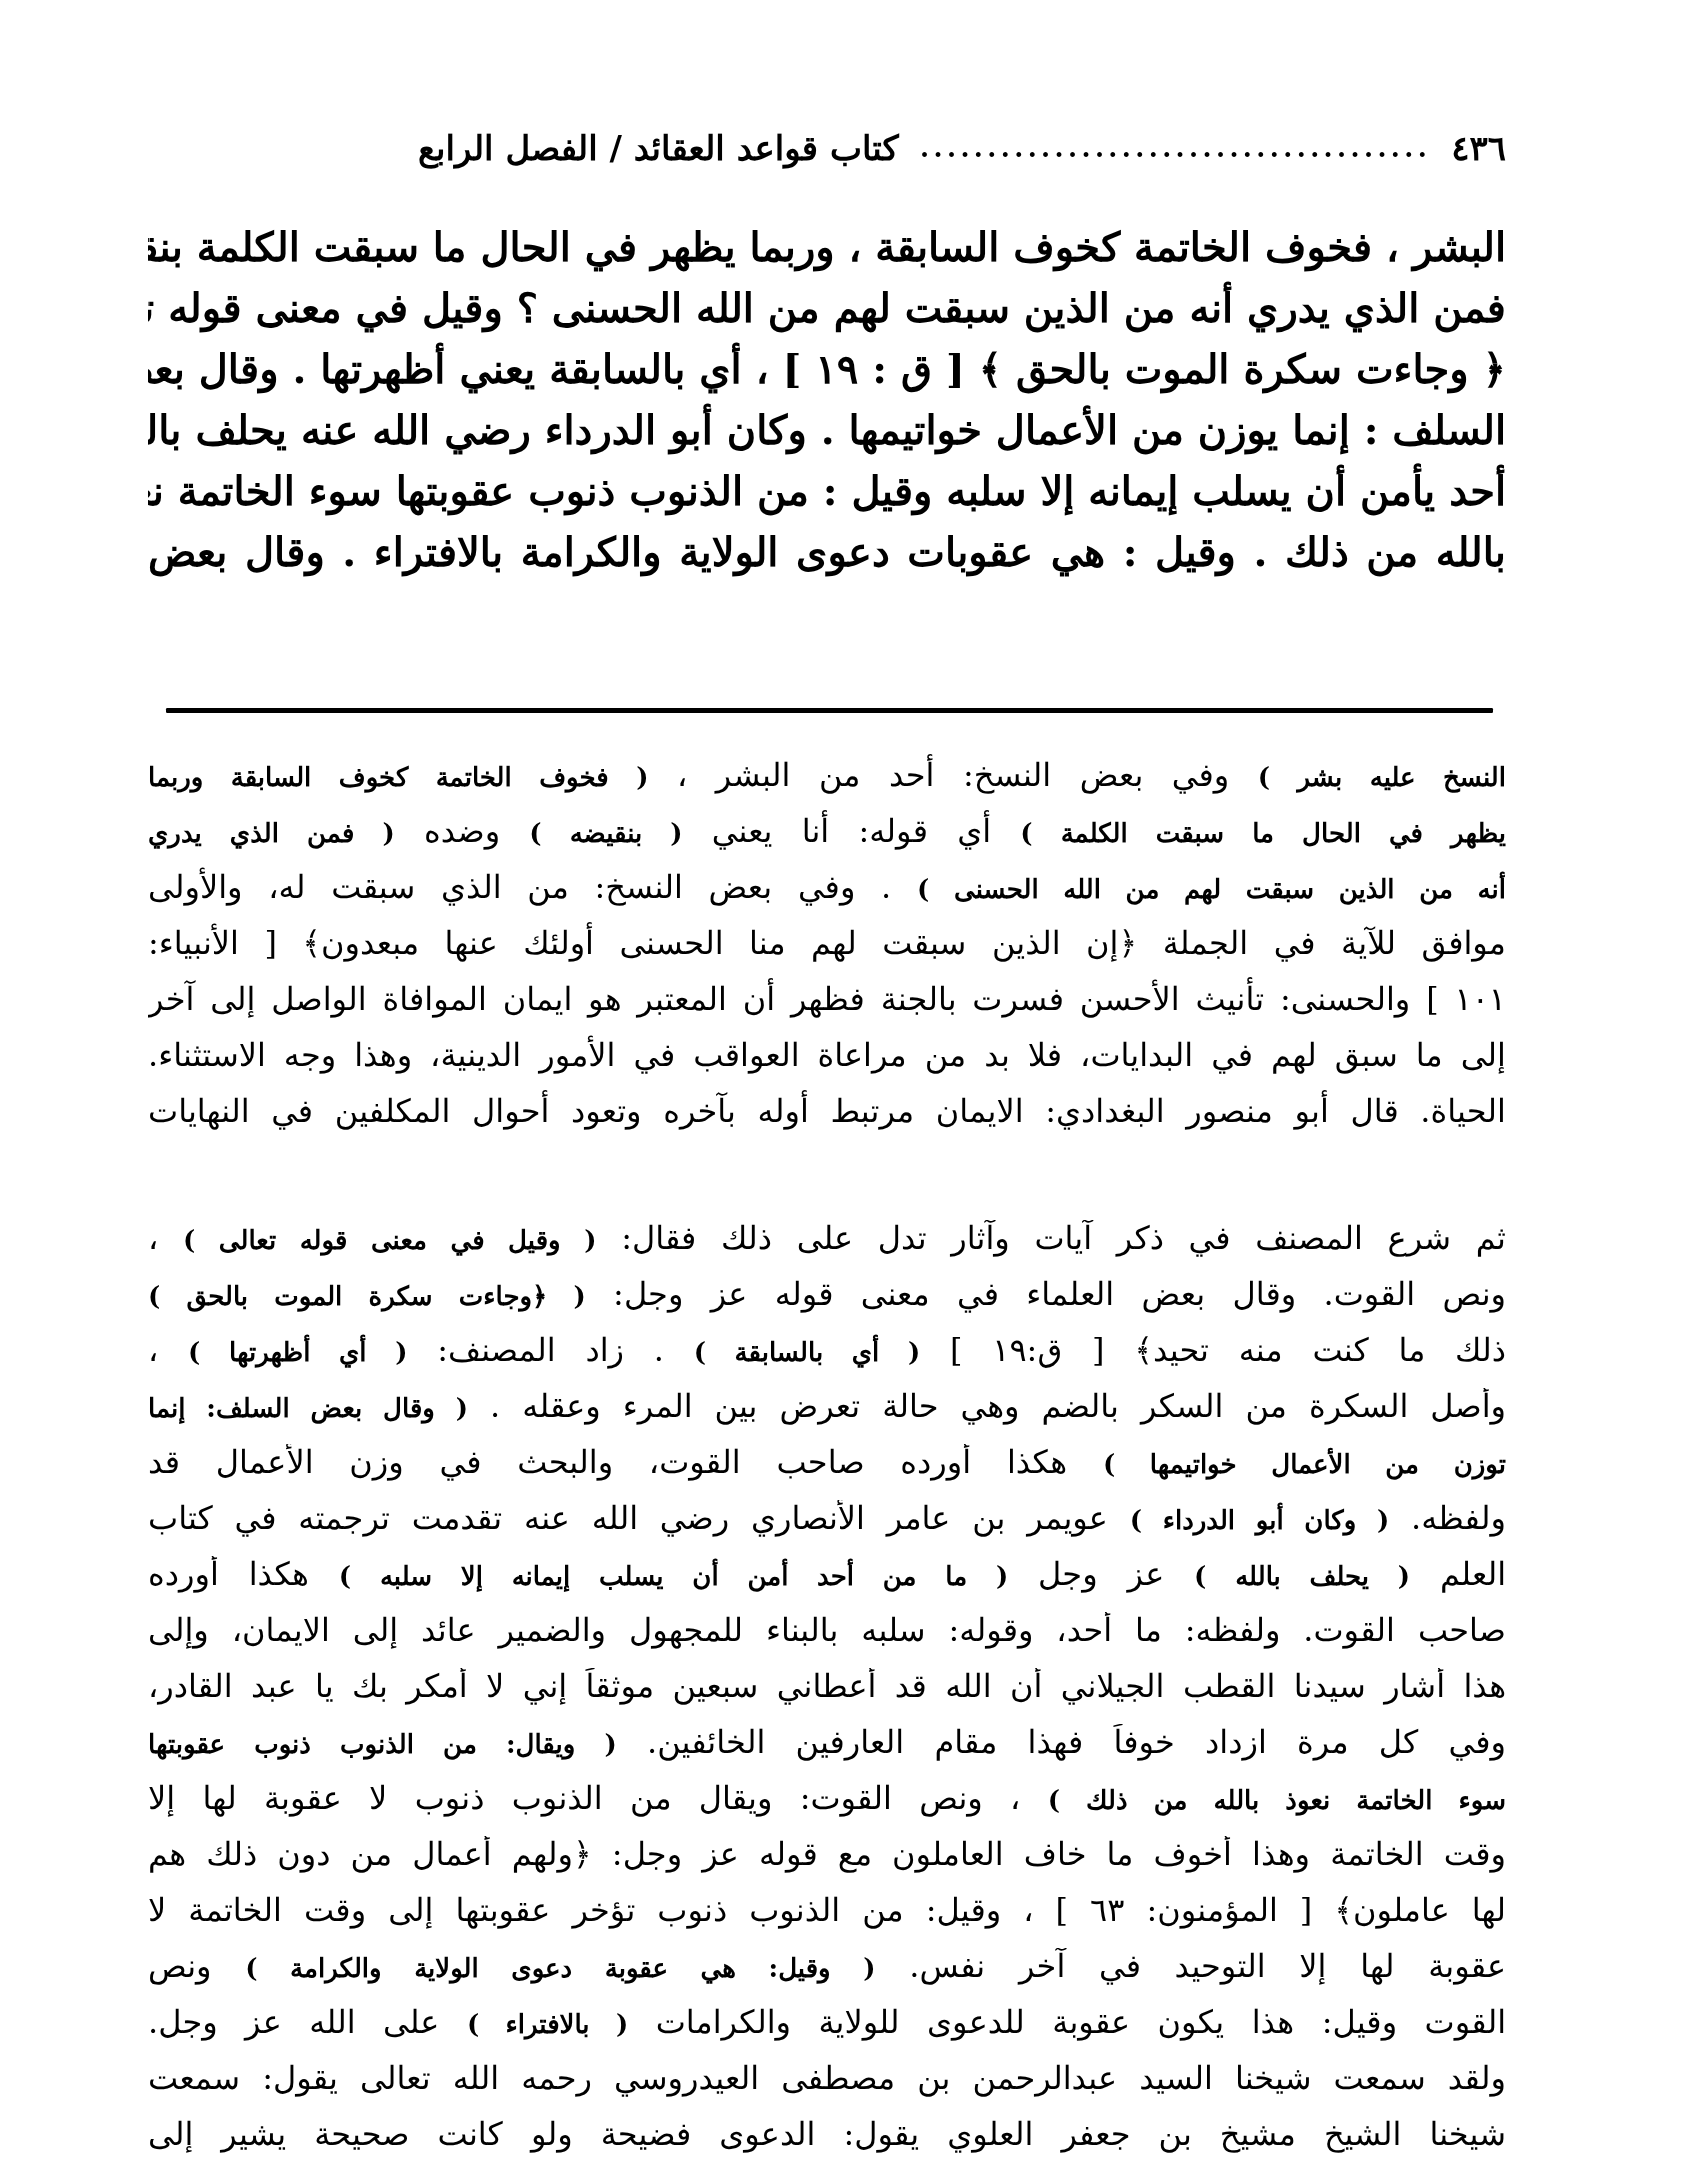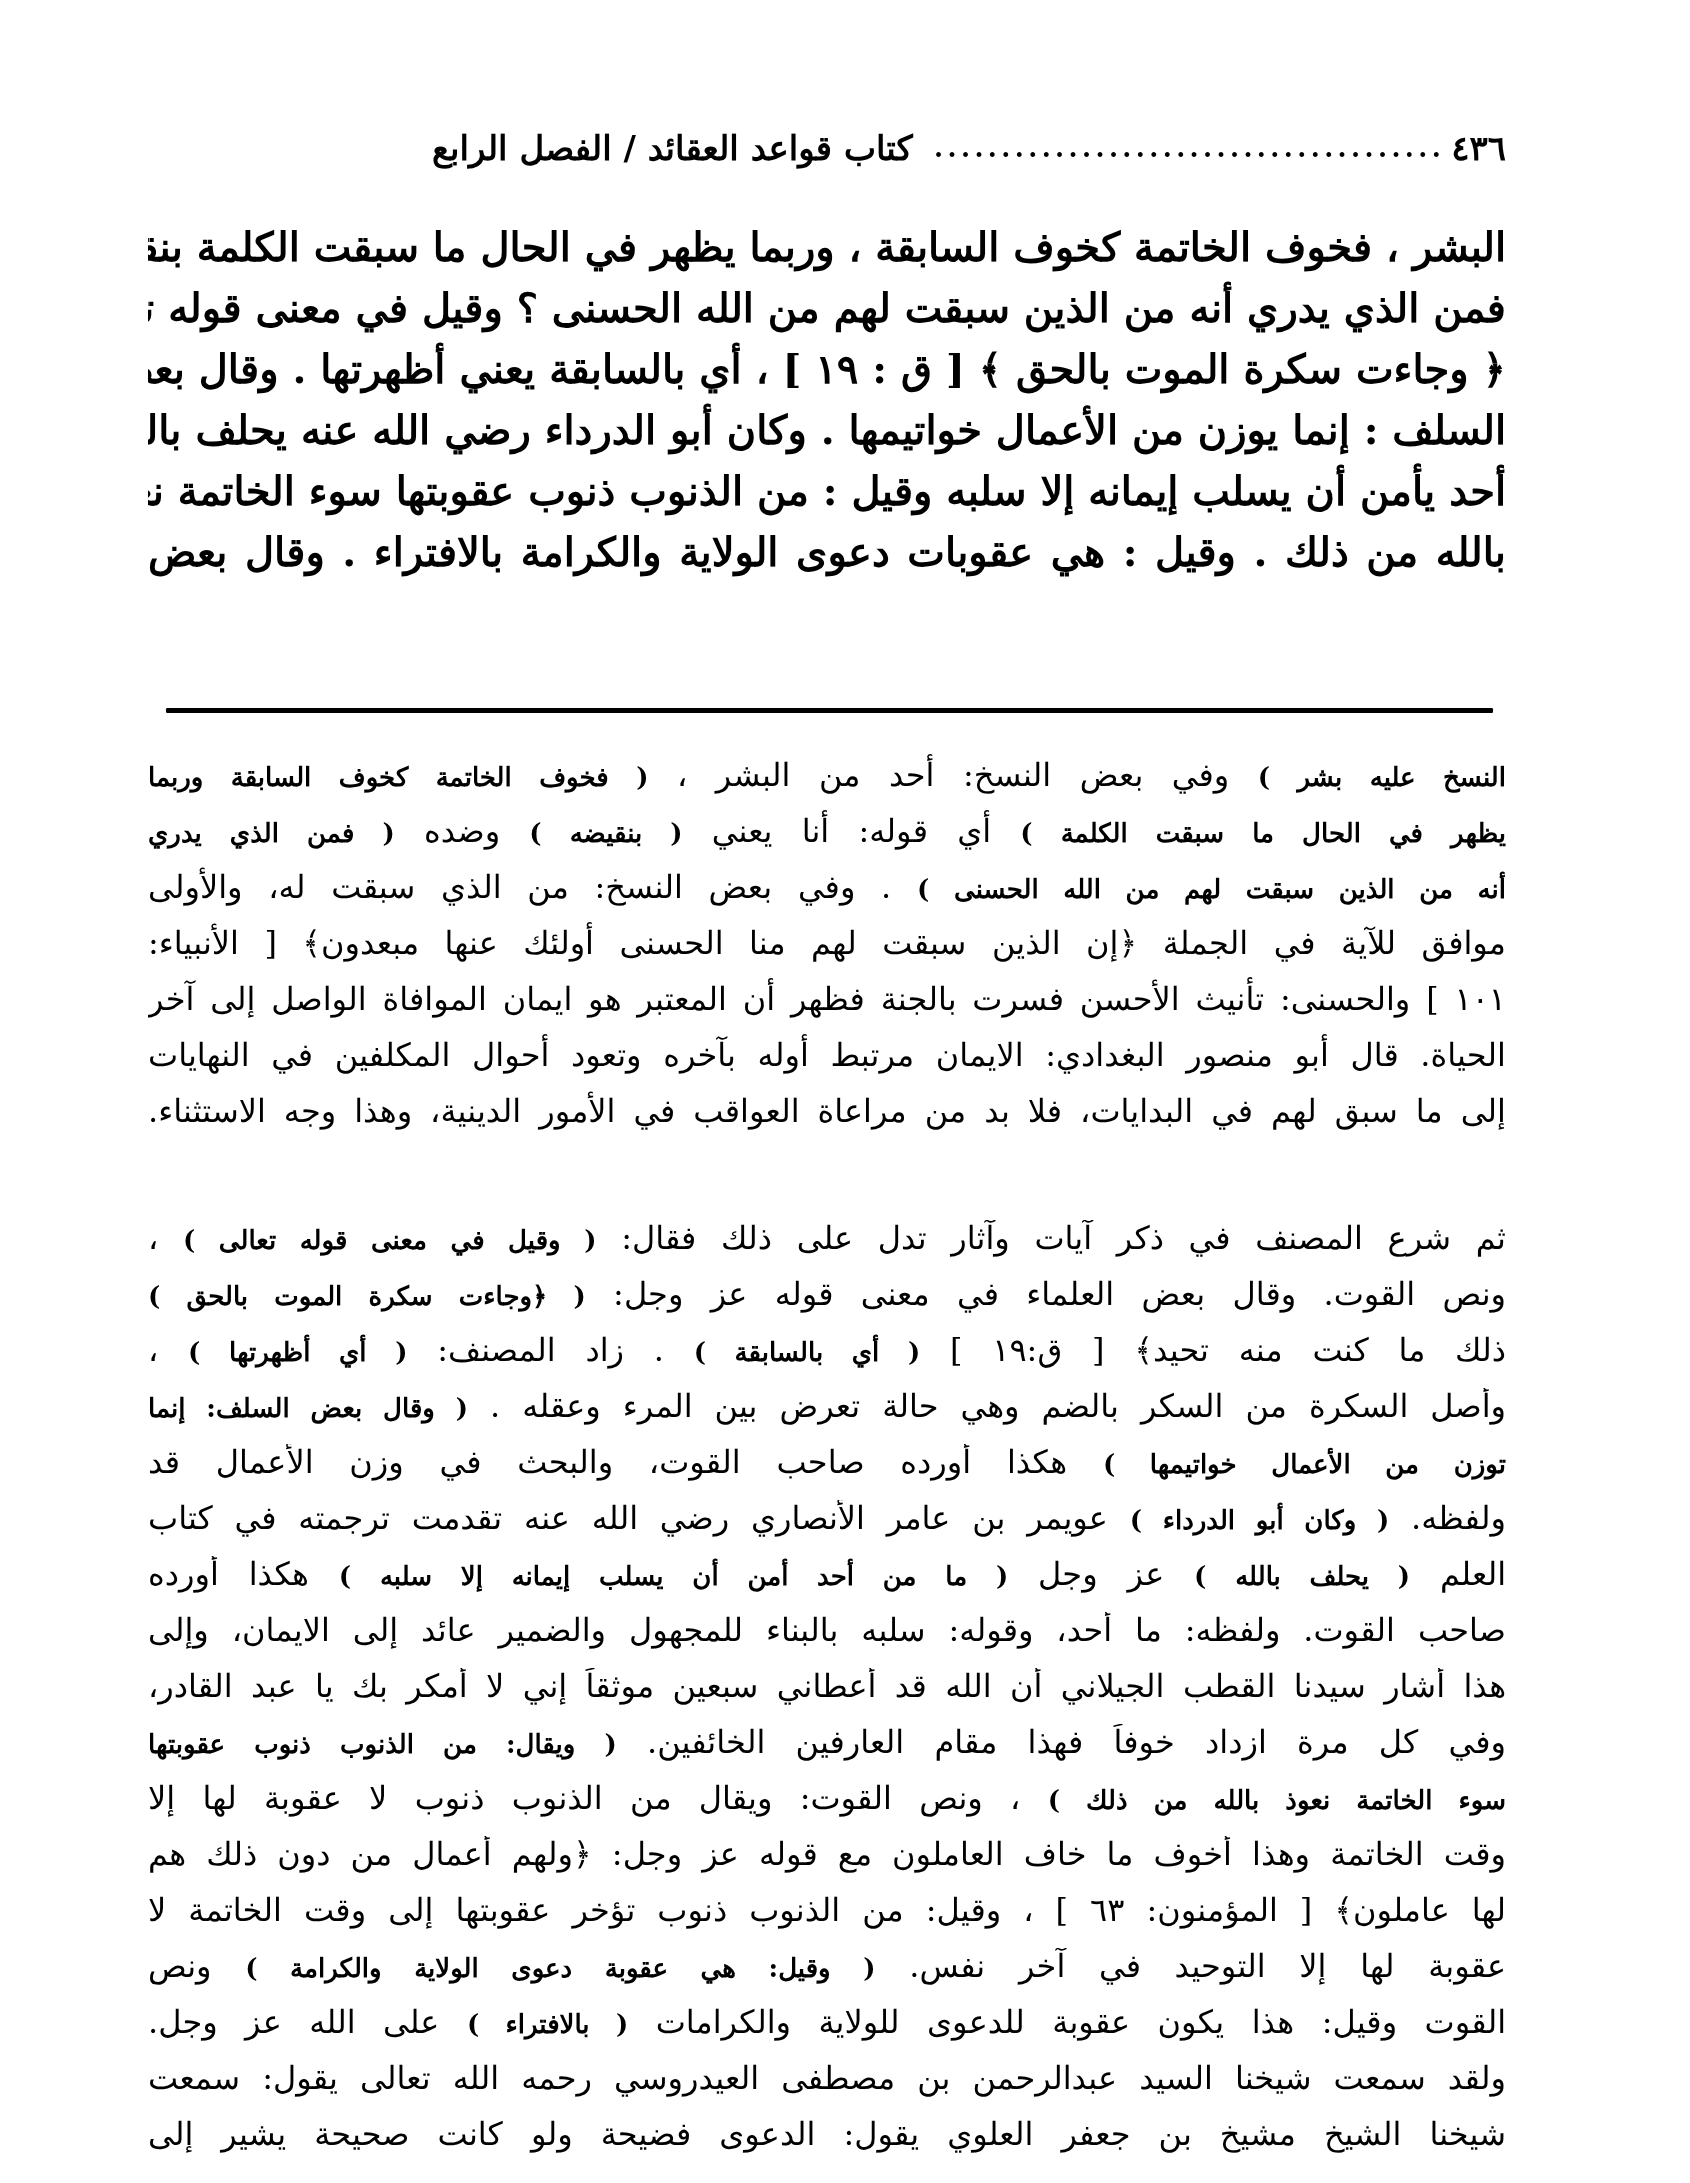--- a/index.html
+++ b/index.html
@@ -1,19 +1,19 @@
 <!DOCTYPE html>
 <html style="font-size:7px"><head>
 <meta charset="utf-8">
 <style>
   html, body { margin: 0; padding: 0; background: #ffffff; }
   body { width: 1691px; height: 2455px; position: relative; overflow: hidden; color: #000; }
   .page { position: absolute; left: 148px; top: 0; width: 1358px; height: 2455px; direction: rtl; font-family: "DejaVu Serif", "Liberation Serif", serif; }
   .header { position: absolute; top: 124px; left: 0; right: 0; height: 48px; display: flex; flex-direction: row; align-items: center; font-weight: bold; font-size: 34px; }
-  .page-number { margin-left: 6px; }
+  .page-number { margin-left: 20px; }
   .header-dots { flex: 0 0 auto; width: 515px; overflow: hidden; white-space: nowrap; font-size: 26px; letter-spacing: 4.4px; margin-left: 17.5px; }
   .header-title { white-space: nowrap; }
   .main-text { position: absolute; top: 216px; left: 0; right: 0; }
   .line { display: block; white-space: nowrap; text-align: justify; text-align-last: justify; overflow: hidden; }
   .main-text .line { font-size: 40px; line-height: 61px; height: 61px; font-weight: bold; }
   .separator { position: absolute; top: 708px; left: 17.5px; right: 13px; height: 5.2px; background: #000; border-radius: 1.3px; }
   .comm1 { position: absolute; top: 747px; left: 0; right: 0; }
   .comm2 { position: absolute; top: 1220px; left: 0; right: 0; }
   .comm1 .line, .comm2 .line { font-size: 32px; line-height: 56px; height: 56px; }
   .comm2 .line { line-height: 36px; height: 56px; }
@@ -40,22 +40,22 @@
   </div>
 
   <div class="separator"></div>
 
   <div class="comm1">
       <span class="line"><span class="b">النسخ عليه بشر )</span><span class="n"> وفي بعض النسخ: أحد من البشر ، </span><span class="b">( فخوف الخاتمة كخوف السابقة وربما</span></span>
       <span class="line"><span class="b">يظهر في الحال ما سبقت الكلمة )</span><span class="n"> أي قوله: أنا يعني </span><span class="b">( بنقيضه )</span><span class="n"> وضده </span><span class="b">( فمن الذي يدري</span></span>
       <span class="line"><span class="b">أنه من الذين سبقت لهم من الله الحسنى )</span><span class="n"> . وفي بعض النسخ: من الذي سبقت له، والأولى</span></span>
       <span class="line"><span class="n">موافق للآية في الجملة ﴿إن الذين سبقت لهم منا الحسنى أولئك عنها مبعدون﴾ [ الأنبياء:</span></span>
       <span class="line"><span class="n">١٠١ ] والحسنى: تأنيث الأحسن فسرت بالجنة فظهر أن المعتبر هو ايمان الموافاة الواصل إلى آخر</span></span>
+      <span class="line"><span class="n">إلى ما سبق لهم في البدايات، فلا بد من مراعاة العواقب في الأمور الدينية، وهذا وجه الاستثناء.</span></span>
       <span class="line"><span class="n">الحياة. قال أبو منصور البغدادي: الايمان مرتبط أوله بآخره وتعود أحوال المكلفين في النهايات</span></span>
-      <span class="line"><span class="n">إلى ما سبق لهم في البدايات، فلا بد من مراعاة العواقب في الأمور الدينية، وهذا وجه الاستثناء.</span></span>
     </div>
   <div class="comm2">
       <span class="line"><span class="n">ثم شرع المصنف في ذكر آيات وآثار تدل على ذلك فقال: </span><span class="b">( وقيل في معنى قوله تعالى )</span><span class="n"> ،</span></span>
       <span class="line"><span class="n">ونص القوت. وقال بعض العلماء في معنى قوله عز وجل: </span><span class="b">( ﴿وجاءت سكرة الموت بالحق )</span></span>
       <span class="line"><span class="n">ذلك ما كنت منه تحيد﴾ [ ق:١٩ ] </span><span class="b">( أي بالسابقة )</span><span class="n"> . زاد المصنف: </span><span class="b">( أي أظهرتها )</span><span class="n"> ،</span></span>
       <span class="line"><span class="n">وأصل السكرة من السكر بالضم وهي حالة تعرض بين المرء وعقله . </span><span class="b">( وقال بعض السلف: إنما</span></span>
       <span class="line"><span class="b">توزن من الأعمال خواتيمها )</span><span class="n"> هكذا أورده صاحب القوت، والبحث في وزن الأعمال قد</span></span>
       <span class="line"><span class="n">ولفظه. </span><span class="b">( وكان أبو الدرداء )</span><span class="n"> عويمر بن عامر الأنصاري رضي الله عنه تقدمت ترجمته في كتاب</span></span>
       <span class="line"><span class="n">العلم </span><span class="b">( يحلف بالله )</span><span class="n"> عز وجل </span><span class="b">( ما من أحد أمن أن يسلب إيمانه إلا سلبه )</span><span class="n"> هكذا أورده</span></span>
       <span class="line"><span class="n">صاحب القوت. ولفظه: ما أحد، وقوله: سلبه بالبناء للمجهول والضمير عائد إلى الايمان، وإلى</span></span>

